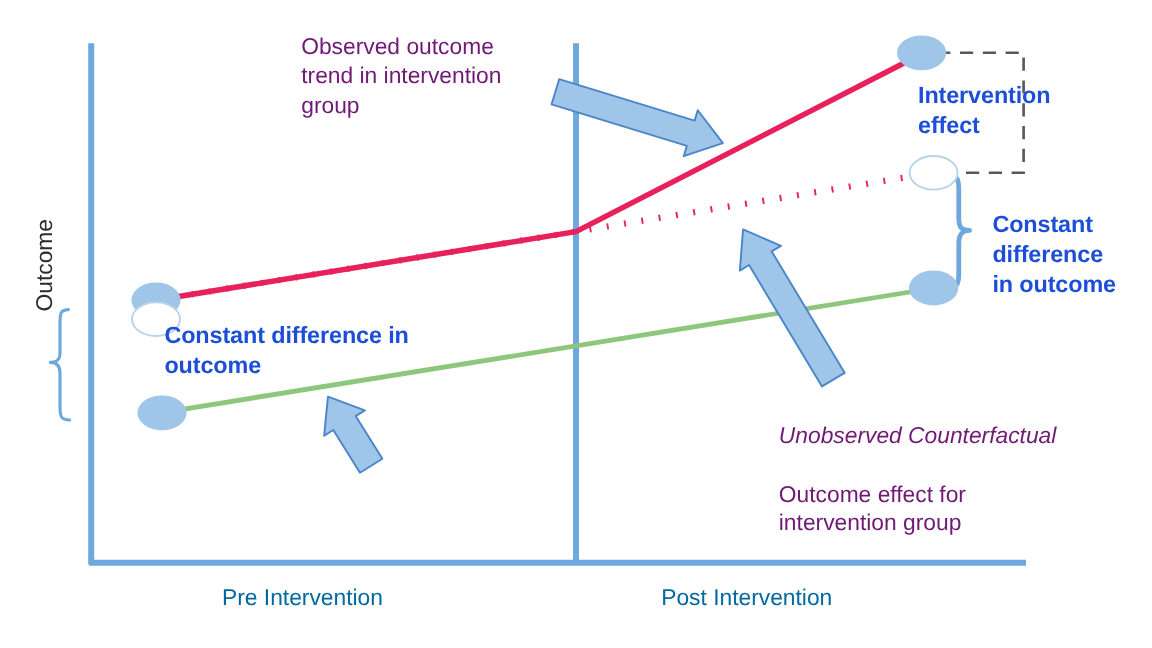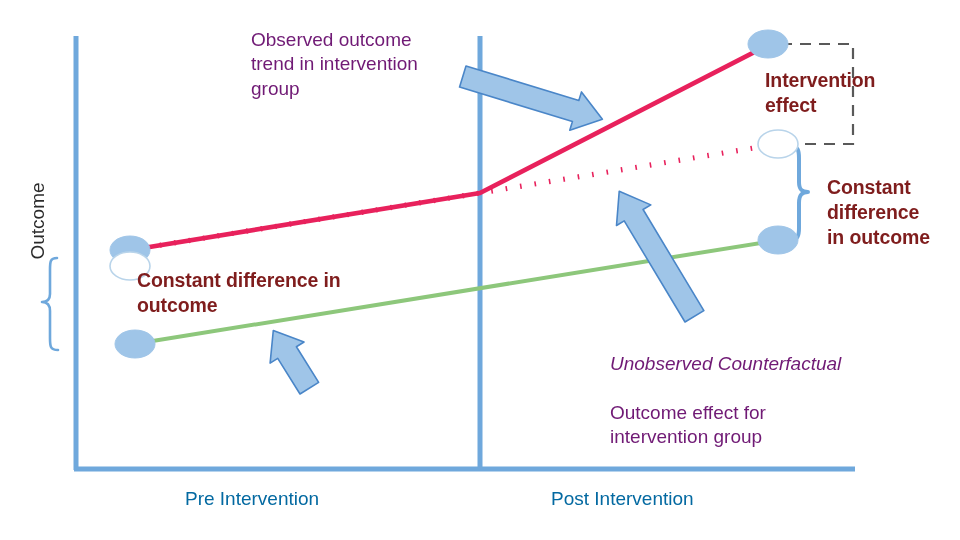--- a/index.html
+++ b/index.html
@@ -31,21 +31,21 @@
     white-space: pre-line;
   }
   .lbl-plain {
     font-size: 19px;
     font-weight: 400;
     color: #701a75;
   }
   .lbl-bold {
     font-size: 19.5px;
     font-weight: 700;
-    color: #7f1d1d;
+    color: #1d4ed8;
     letter-spacing: -0.1px;
   }
   .lbl-axis {
     font-size: 19px;
     font-weight: 400;
     color: #0369a1;
   }
   #y-axis-title {
     position: absolute;
     left: -22px;
@@ -55,20 +55,21 @@
     transform: rotate(-90deg);
     transform-origin: center center;
     font-size: 19px;
     color: #2b2b2b;
   }
   .cf-ital {
     font-style: italic;
   }
   .cf-line {
     display: block;
+    margin-left: 39px;
   }
 </style>
 </head>
 <body>
 
 <div id="canvas">
 
   <svg id="svg-layer" viewBox="0 0 960 540">
 
     <g>

